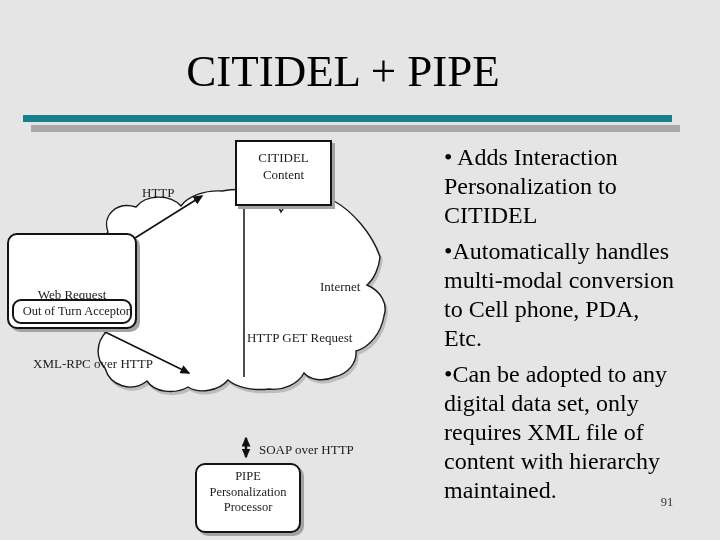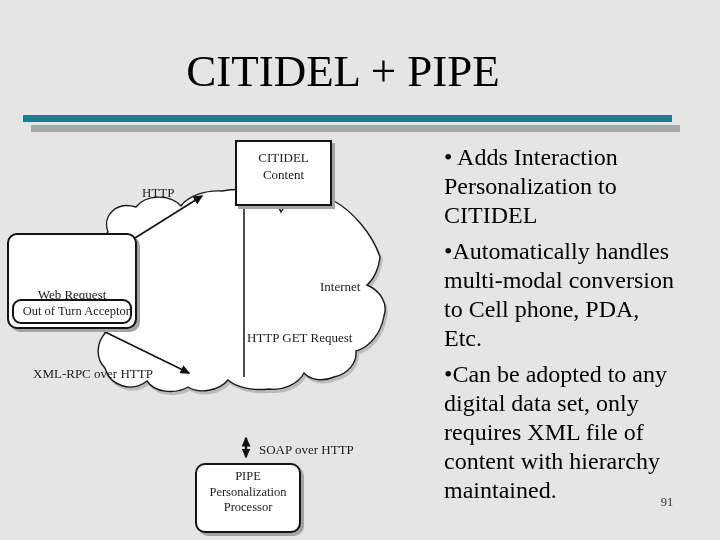--- a/index.html
+++ b/index.html
@@ -32,21 +32,21 @@
   .node-inner{
     position:absolute;left:3px;right:3px;bottom:3px;height:25px;
     border:2px solid #131313;border-radius:9px;box-sizing:border-box;background:#fff;
     font-size:12.5px;line-height:20px;text-align:right;white-space:nowrap;color:#1c1c1c;
   }
   
   .edge-label{position:absolute;font-size:13px;line-height:14px;color:#1c1c1c;white-space:nowrap;}
   .lbl-http{left:142px;top:186px;}
   .lbl-internet{left:320px;top:280px;}
   .lbl-httpget{left:247px;top:331px;}
-  .lbl-xmlrpc{left:33px;top:357px;margin-top:10px;}
+  .lbl-xmlrpc{left:33px;top:357px;}
   .lbl-soap{left:259px;top:443px;}
   
   .bullets{
     position:absolute;left:437px;top:136px;width:246px;
     font-size:24px;line-height:29px;color:#000;
   }
   .bullet-item{margin:7px;padding:0;}
   .page-number{position:absolute;left:655px;top:495px;width:24px;text-align:center;font-size:12.5px;color:#333;}
 </style>
 </head>

